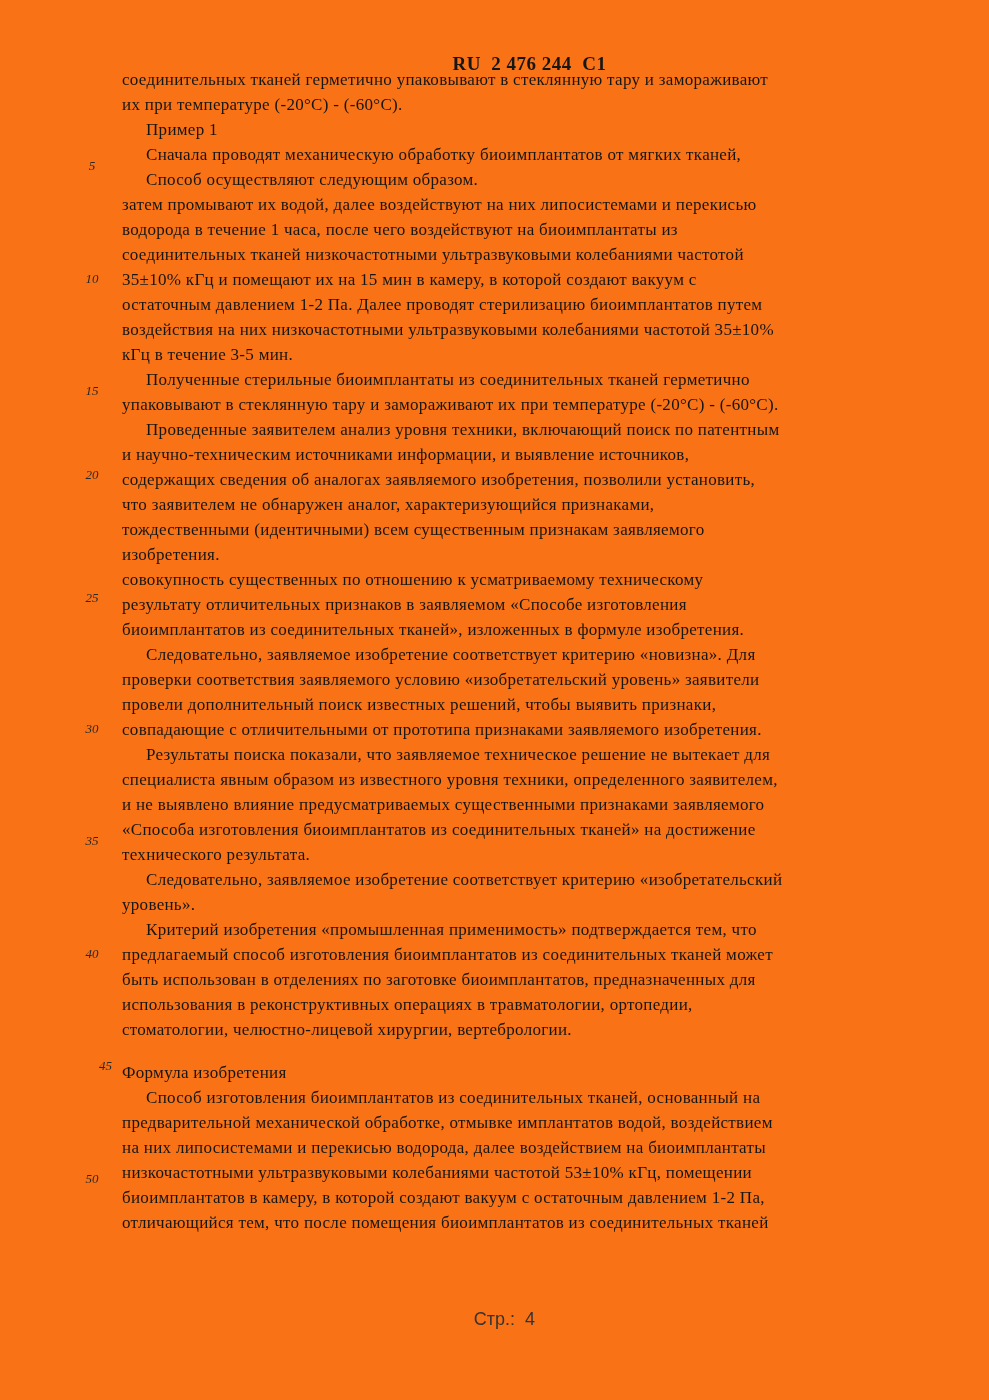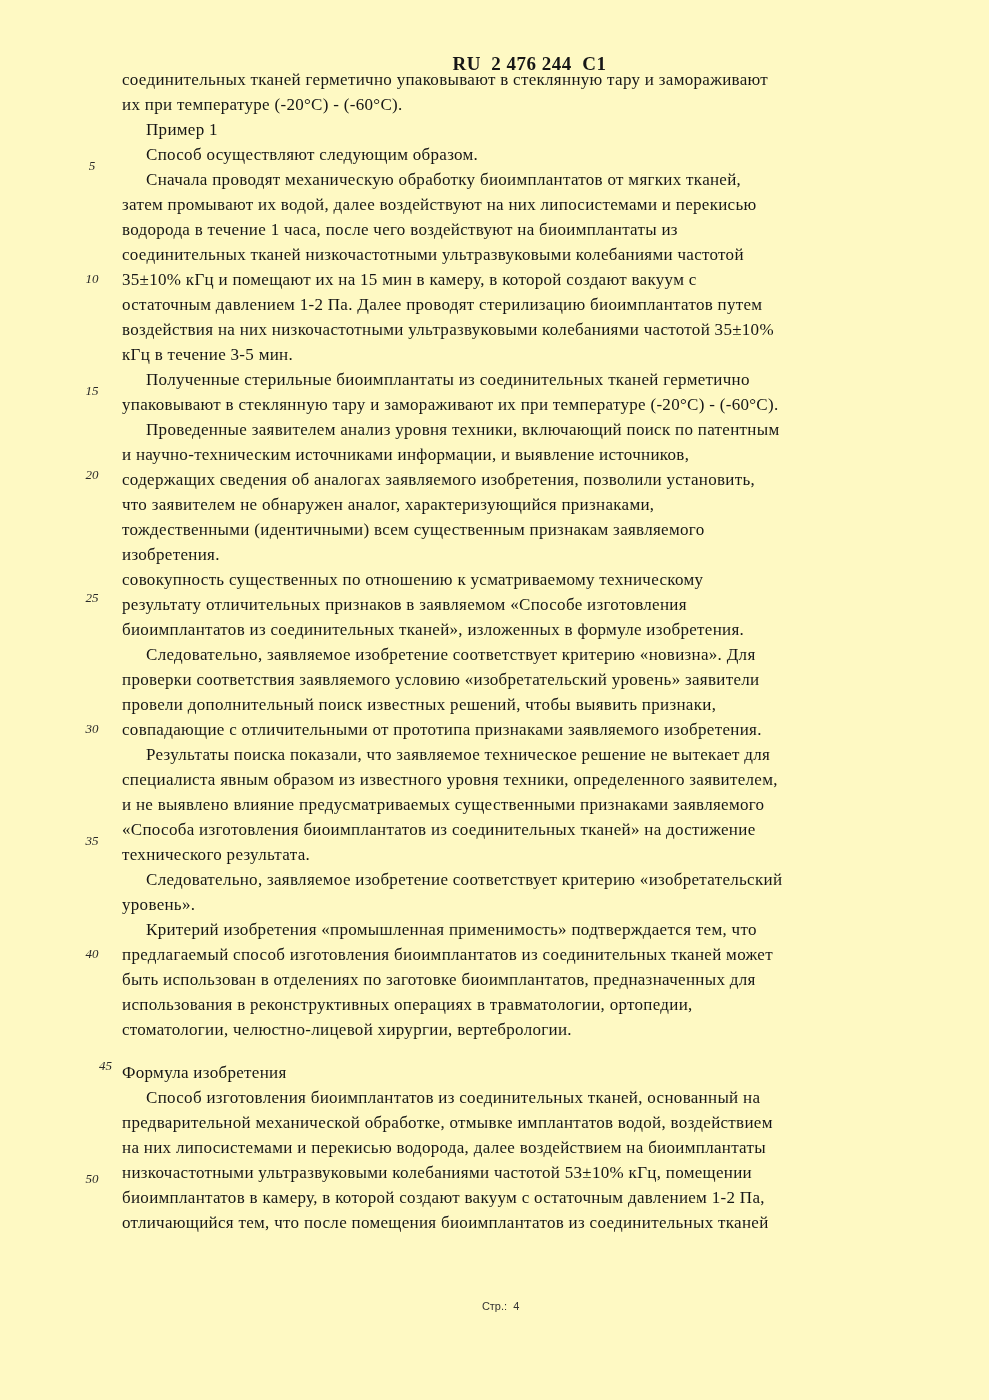--- a/index.html
+++ b/index.html
@@ -4,21 +4,21 @@
 <style>
   html, body {
     margin: 0;
     padding: 0;
     background: #e8e8e8;
   }
   .page {
     position: relative;
     width: 989px;
     height: 1400px;
-    background: #fef9c3;
+    background: #f97316;
     margin: 0 auto;
     overflow: hidden;
     font-family: "Liberation Serif", "DejaVu Serif", serif;
     color: #161616;
   }
   .header {
     position: absolute;
     top: 31px;
     left: 133px;
     width: 772px;
@@ -71,21 +71,21 @@
     width: 772px;
     white-space: nowrap;
   }
   .footer {
     position: absolute;
     top: 1288px;
     left: 0;
     width: 989px;
     text-align: center;
     font-family: "Liberation Sans", "DejaVu Sans", sans-serif;
-    font-size: 11px;
+    font-size: 18px;
     color: #333333;
     white-space: pre;
   }
 </style>
 </head>
 <body>
 
 <div class="page">
 
   <div class="header">
@@ -102,22 +102,22 @@
       <div class="linenum" style="top: 833px;">35</div>
       <div class="linenum" style="top: 945.5px; font-family: Liberation Serif, serif;">40</div>
       <div class="linenum" style="top: 1058px; text-align: right;">45</div>
       <div class="linenum" style="top: 1170.5px;">50</div>
     </div>
 
   <div class="doc-body" id="doc-body">
       <div class="line">соединительных тканей герметично упаковывают в стеклянную тару и замораживают</div>
       <div class="line">их при температуре (-20°C) - (-60°C).</div>
       <div class="line indent">Пример 1</div>
+      <div class="line indent">Сначала проводят механическую обработку биоимплантатов от мягких тканей,</div>
       <div class="line indent">Способ осуществляют следующим образом.</div>
-      <div class="line indent">Сначала проводят механическую обработку биоимплантатов от мягких тканей,</div>
       <div class="line">затем промывают их водой, далее воздействуют на них липосистемами и перекисью</div>
       <div class="line">водорода в течение 1 часа, после чего воздействуют на биоимплантаты из</div>
       <div class="line">соединительных тканей низкочастотными ультразвуковыми колебаниями частотой</div>
       <div class="line">35±10% кГц и помещают их на 15 мин в камеру, в которой создают вакуум с</div>
       <div class="line">остаточным давлением 1-2 Па. Далее проводят стерилизацию биоимплантатов путем</div>
       <div class="line">воздействия на них низкочастотными ультразвуковыми колебаниями частотой 35±10%</div>
       <div class="line">кГц в течение 3-5 мин.</div>
       <div class="line indent">Полученные стерильные биоимплантаты из соединительных тканей герметично</div>
       <div class="line">упаковывают в стеклянную тару и замораживают их при температуре (-20°C) - (-60°C).</div>
       <div class="line indent">Проведенные заявителем анализ уровня техники, включающий поиск по патентным</div>

